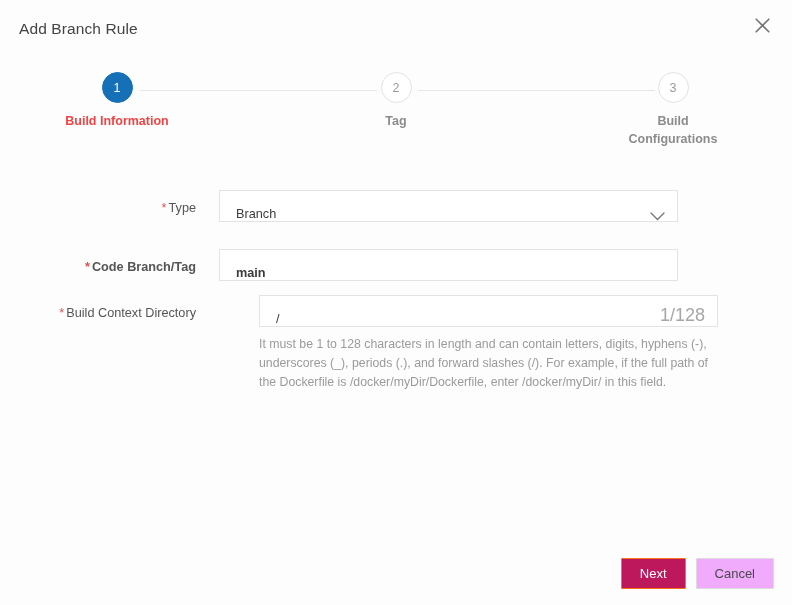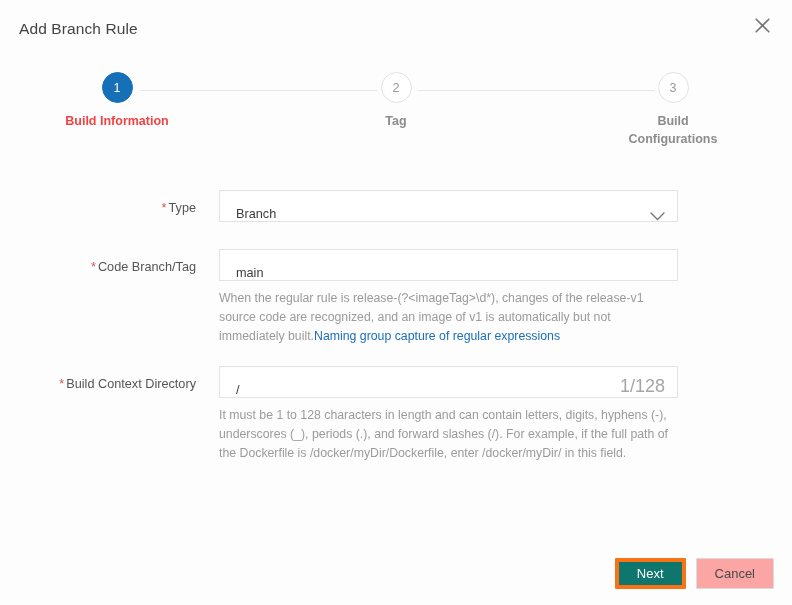--- a/index.html
+++ b/index.html
@@ -195,22 +195,22 @@
   .doc-link {
     display: inline-block;
     margin-top: 11px;
     font-size: 12.5px;
     color: #1b6fb8;
     cursor: pointer;
     text-decoration: none;
   }
 
   .gap-type   { margin-bottom: 27px; }
-  .gap-branch { margin-bottom: 20px; }
-  .gap-ctx    { margin-bottom: 10px; }
+  .gap-branch { margin-bottom: 14px; font-weight: bold; }
+  .gap-ctx    { margin-bottom: 10px; gap: 40px; }
 
   
   .footer {
     position: absolute;
     right: 18px;
     bottom: 16px;
     display: flex;
     gap: 10px;
   }
   .btn {
@@ -220,26 +220,26 @@
     min-width: 62px;
     padding: 0 18px;
     box-sizing: border-box;
     display: flex;
     align-items: center;
     justify-content: center;
     cursor: pointer;
     border-radius: 1px;
   }
   .btn-primary {
-    background: #0f766e;
+    background: #be185d;
     color: #ffffff;
-    border: 4px solid #f97316;
+    border: 1px solid #f97316;
   }
   .btn-secondary {
-    background: #fca5a5;
+    background: #f0abfc;
     color: #4a4a4a;
     border: 1px solid #dcdcdc;
   }
 </style>
 </head>
 <body>
 
 <div class="dialog">
 
   <div class="dialog-header">
@@ -292,21 +292,20 @@
     </div>
 
     <div class="form-row gap-branch">
       <div class="field-label">
         <span class="req">*</span><span>Code Branch/Tag</span>
       </div>
       <div class="field-control">
         <div class="input-box">
           <span class="input-value">main</span>
         </div>
-        <div class="helper"><span>When the regular rule is release-(?&lt;imageTag&gt;\d*), changes of the release-v1 source code are recognized, and an image of v1 is automatically but not immediately built.</span><span class="inline-link">Naming group capture of regular expressions</span></div>
       </div>
     </div>
 
     <div class="form-row gap-ctx">
       <div class="field-label">
         <span class="req">*</span><span>Build Context Directory</span>
       </div>
       <div class="field-control">
         <div class="input-box">
           <span class="input-value">/</span>

